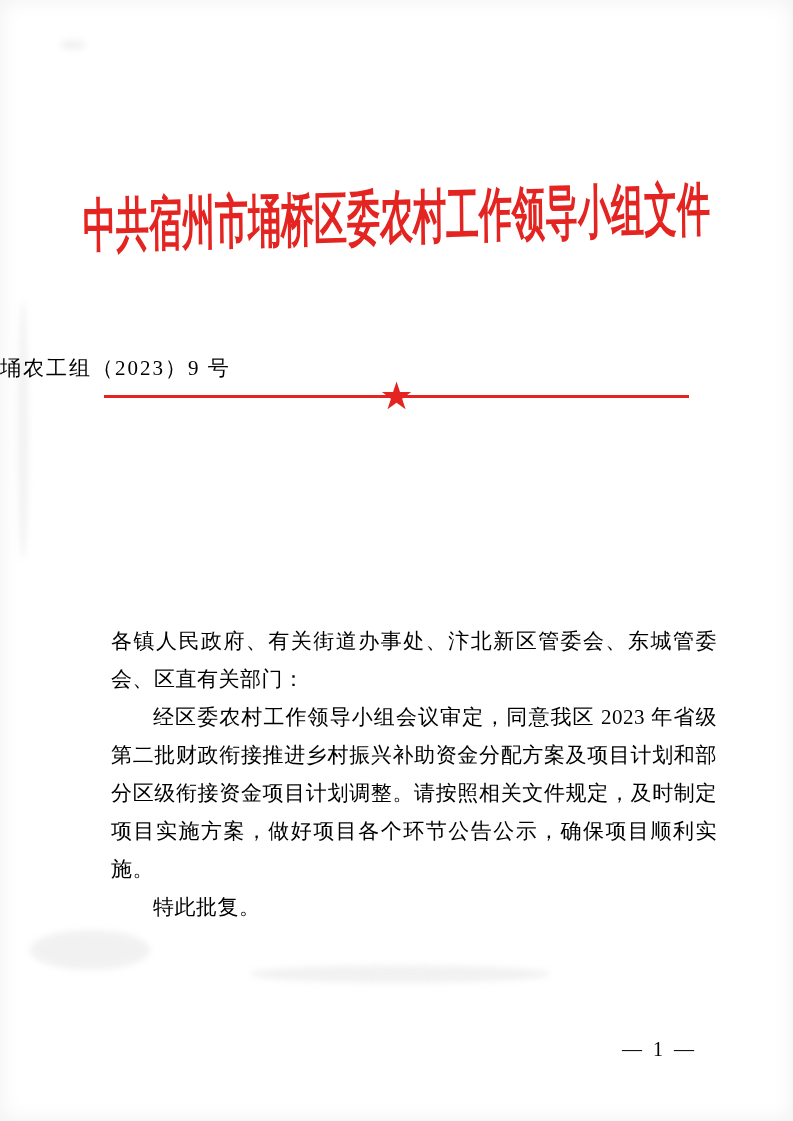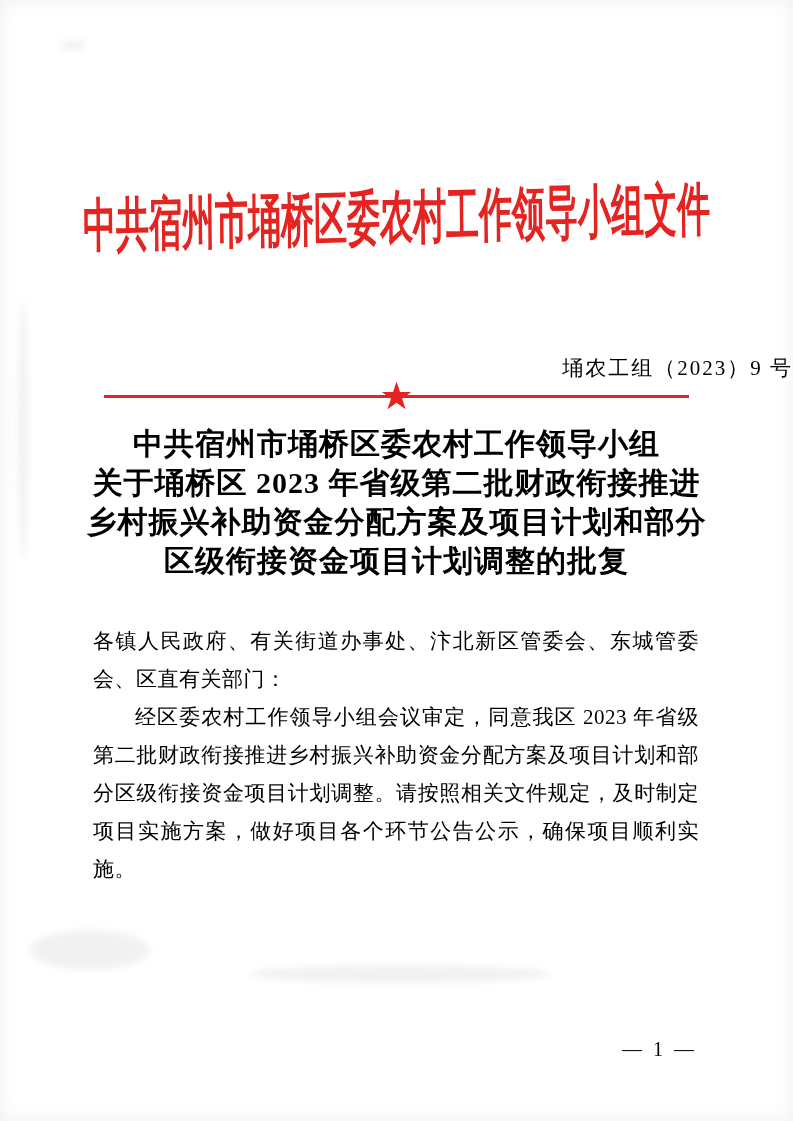--- a/index.html
+++ b/index.html
@@ -34,21 +34,21 @@
     transform: scaleY(1.75) rotate(-0.9deg);
     transform-origin: 50% 50%;
   }
 
   
   .docnum {
     position: absolute;
     top: 354px;
     left: 0;
     width: 100%;
-    text-align: right;
+    text-align: left;
     font-size: 21px;
     letter-spacing: 2px;
     font-weight: 500;
   }
 
   
   .rule-wrap {
     position: absolute;
     top: 395px;
     left: 104px;
@@ -82,21 +82,21 @@
     font-weight: bold;
     font-size: 30px;
     line-height: 39px;
     letter-spacing: 1px;
   }
 
   
   .body-block {
     position: absolute;
     top: 622px;
-    left: 93px;
+    left: 111px;
     width: 606px;
     font-size: 21px;
     line-height: 38px;
     text-align: justify;
     letter-spacing: 0.5px;
   }
   .body-block p { margin: 0; }
   .indent { text-indent: 2em; font-family: Liberation Serif, serif; }
 
   
@@ -133,27 +133,22 @@
 
   <div class="banner" style="color: rgb(227, 36, 32);">中共宿州市埇桥区委农村工作领导小组文件</div>
 
   <div class="docnum">埇农工组（2023）9 号</div>
 
   <div class="rule-wrap">
     <div class="rule-line" style="background: rgb(227, 36, 32);"></div>
     <span class="star" style="color: rgb(227, 36, 32);">★</span>
   </div>
 
-  <div class="title">
-    <div>中共宿州市埇桥区委农村工作领导小组</div>
-    <div>关于埇桥区 2023 年省级第二批财政衔接推进</div>
-    <div>乡村振兴补助资金分配方案及项目计划和部分</div>
-    <div>区级衔接资金项目计划调整的批复</div>
-  </div>
 
   <div class="body-block">
     <p>各镇人民政府、有关街道办事处、汴北新区管委会、东城管委会、区直有关部门：</p>
     <p class="indent">经区委农村工作领导小组会议审定，同意我区 2023 年省级第二批财政衔接推进乡村振兴补助资金分配方案及项目计划和部分区级衔接资金项目计划调整。请按照相关文件规定，及时制定项目实施方案，做好项目各个环节公告公示，确保项目顺利实施。</p>
+    <p class="indent">特此批复。</p>
   </div>
 
   <div class="pagenum">— 1 —</div>
 
 </div>
 
 </body></html>

